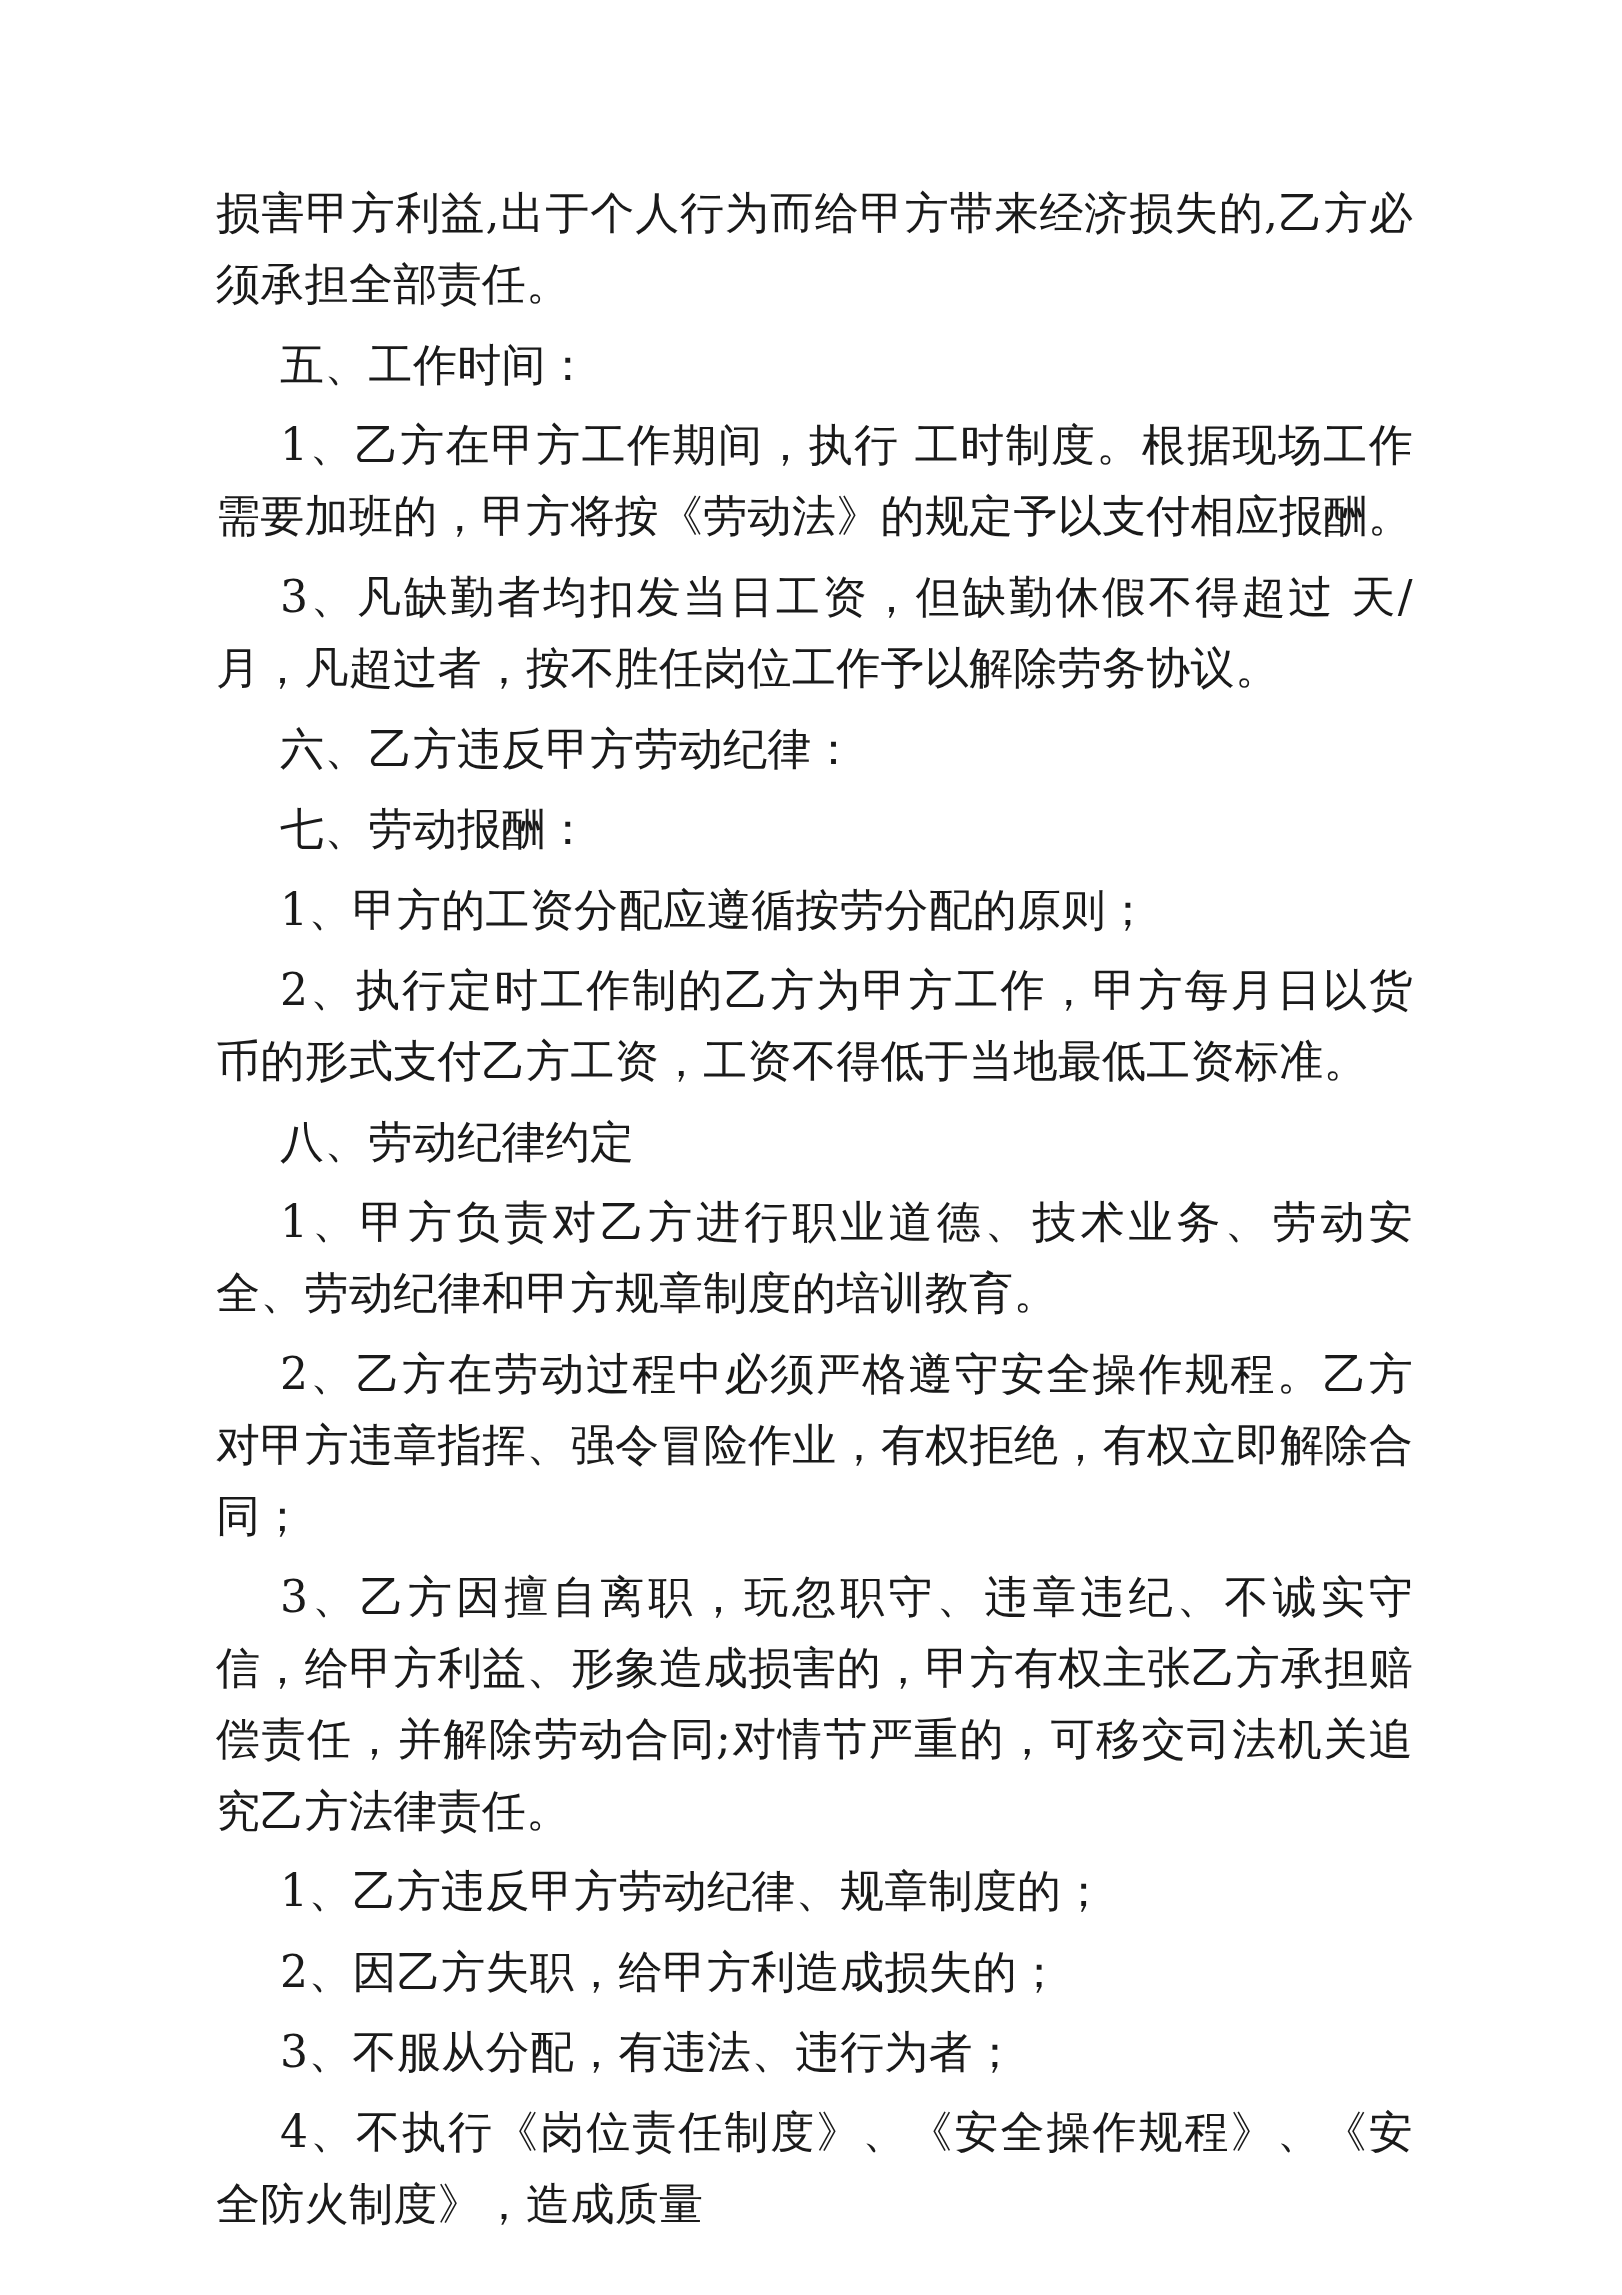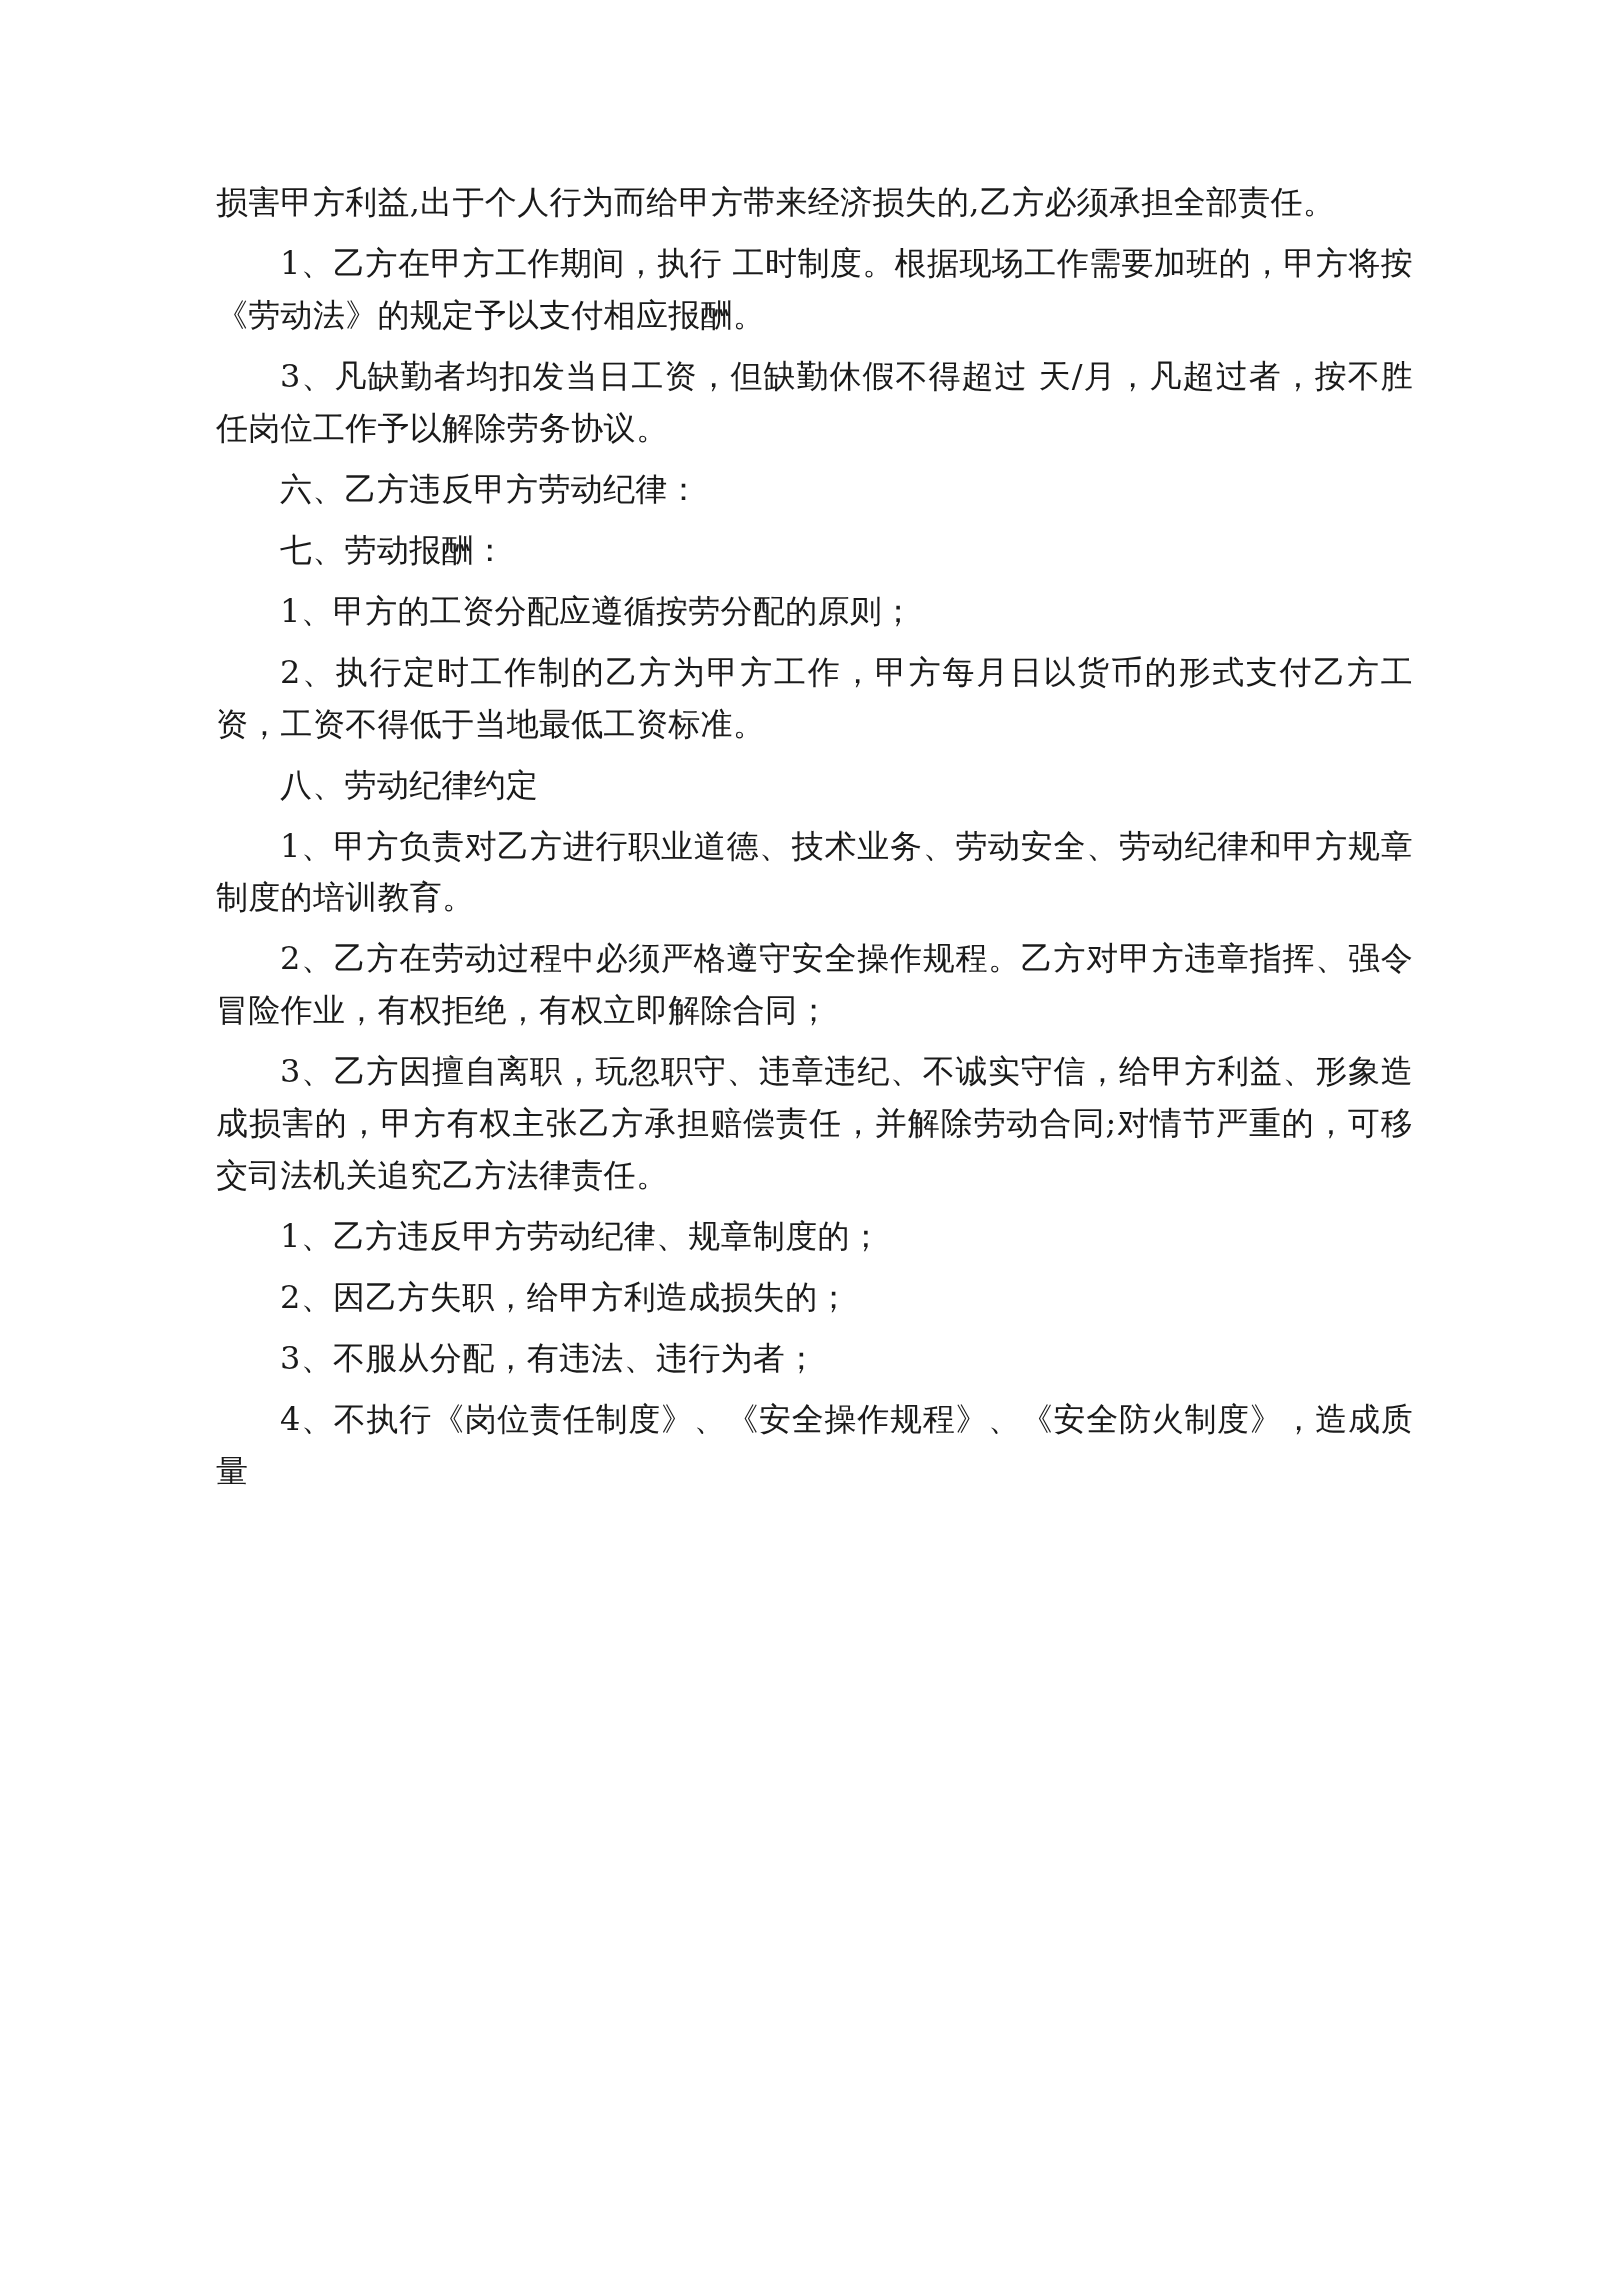--- a/index.html
+++ b/index.html
@@ -17,21 +17,21 @@
     font-family: "DejaVu Serif", "Liberation Serif", serif;
   }
   .content {
     position: absolute;
     left: 216px;
     top: 177px;
     width: 1197px;
   }
   p {
     margin: 0 0 9.2px 0;
-    font-size: 32px;
+    font-size: 44px;
     line-height: 1.62;
     color: #1a1a1a;
     text-align: justify;
     text-justify: inter-ideograph;
     letter-spacing: 0.3px;
     font-weight: 500;
   }
   p.indent {
     text-indent: 64px;
   }
@@ -39,20 +39,21 @@
     text-indent: 0;
   }
 </style>
 </head>
 <body>
 
 <div class="page">
   <div class="content">
 
     <p class="noindent">损害甲方利益,出于个人行为而给甲方带来经济损失的,乙方必须承担全部责任。</p>
+    <p class="indent">五、工作时间：</p>
     <p class="indent">1、乙方在甲方工作期间，执行 工时制度。根据现场工作需要加班的，甲方将按《劳动法》的规定予以支付相应报酬。</p>
     <p class="indent">3、凡缺勤者均扣发当日工资，但缺勤休假不得超过 天/月，凡超过者，按不胜任岗位工作予以解除劳务协议。</p>
     <p class="indent">六、乙方违反甲方劳动纪律：</p>
     <p class="indent">七、劳动报酬：</p>
     <p class="indent">1、甲方的工资分配应遵循按劳分配的原则；</p>
     <p class="indent">2、执行定时工作制的乙方为甲方工作，甲方每月日以货币的形式支付乙方工资，工资不得低于当地最低工资标准。</p>
     <p class="indent">八、劳动纪律约定</p>
     <p class="indent">1、甲方负责对乙方进行职业道德、技术业务、劳动安全、劳动纪律和甲方规章制度的培训教育。</p>
     <p class="indent">2、乙方在劳动过程中必须严格遵守安全操作规程。乙方对甲方违章指挥、强令冒险作业，有权拒绝，有权立即解除合同；</p>
     <p class="indent">3、乙方因擅自离职，玩忽职守、违章违纪、不诚实守信，给甲方利益、形象造成损害的，甲方有权主张乙方承担赔偿责任，并解除劳动合同;对情节严重的，可移交司法机关追究乙方法律责任。</p>

